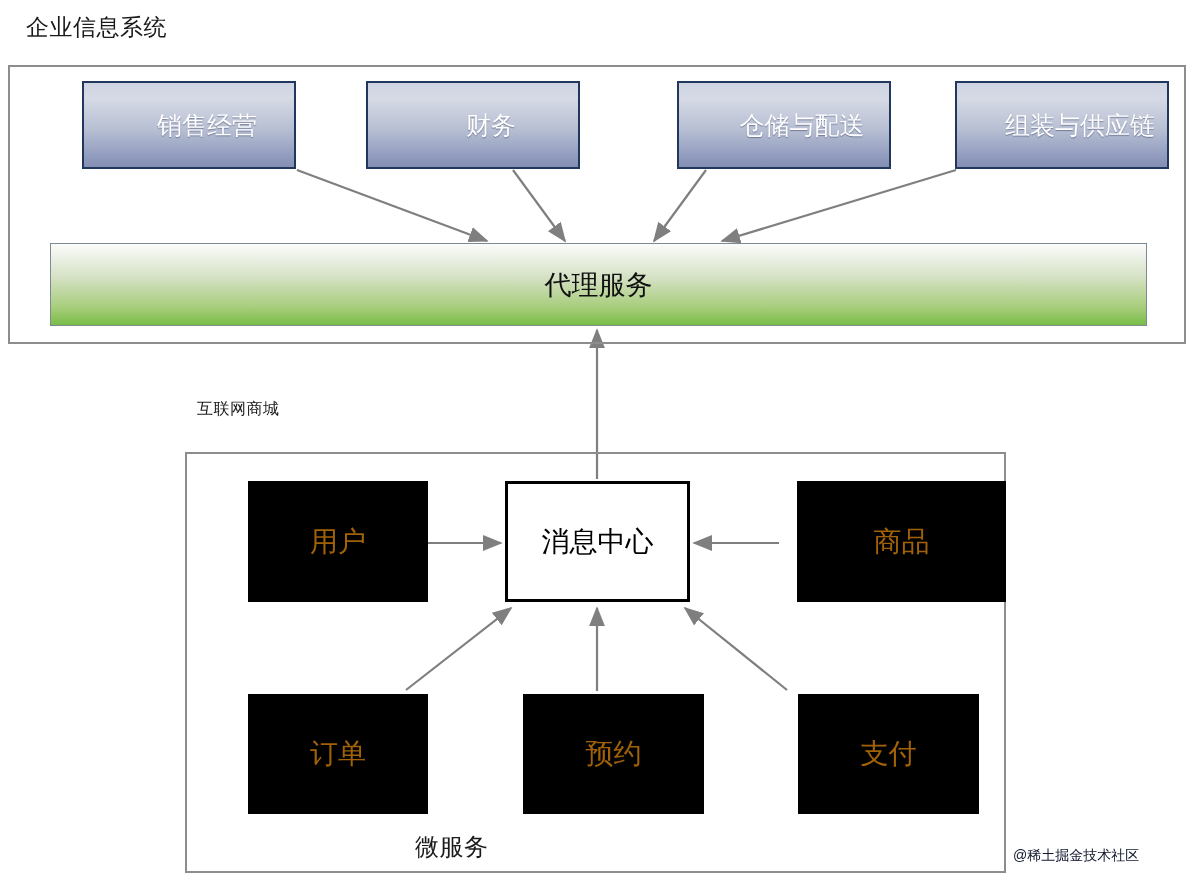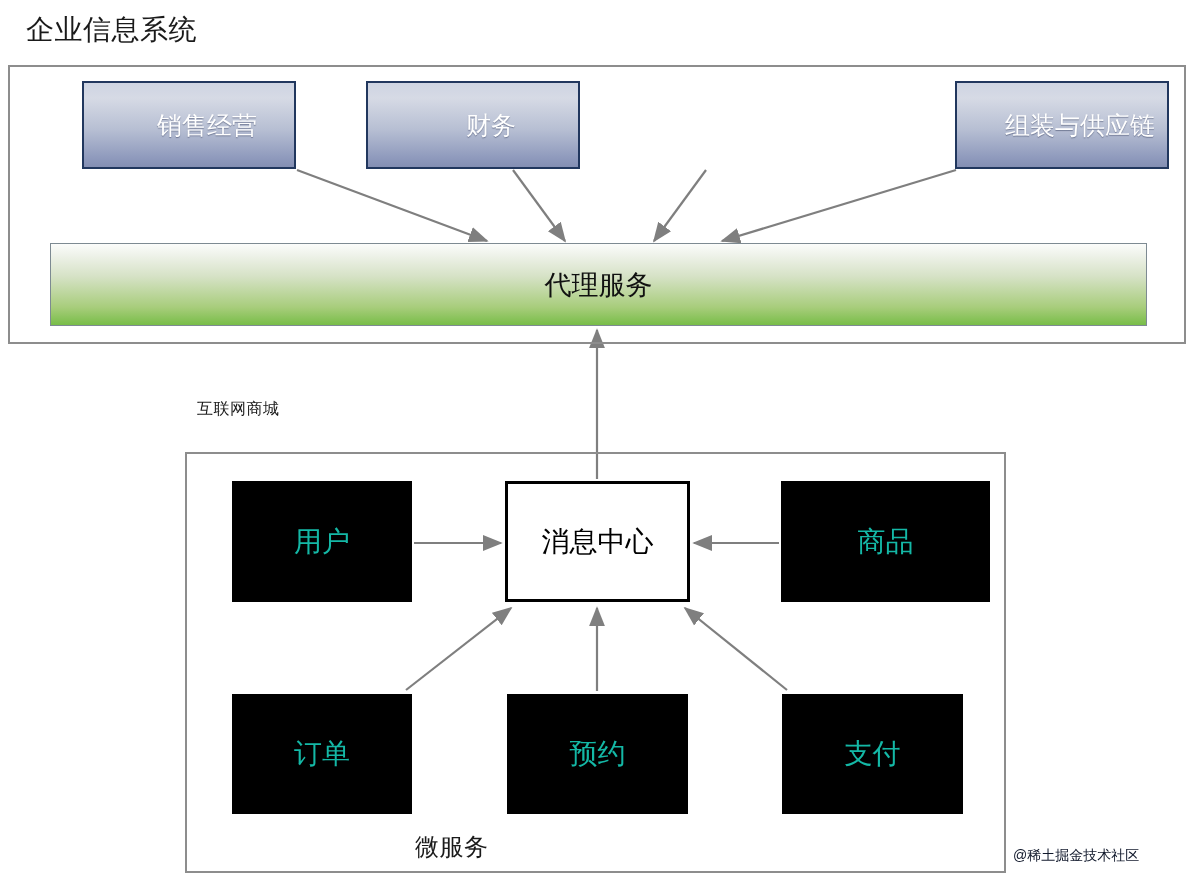--- a/index.html
+++ b/index.html
@@ -20,21 +20,21 @@
 
   
   .section-title {
     position: absolute;
     color: #1a1a1a;
     font-size: 25px;
     line-height: 1;
     white-space: nowrap;
     letter-spacing: 0.5px;
   }
-  #title-eis   { left: 26px;  top: 16px;  font-size: 28px; }
+  #title-eis   { left: 26px;  top: 16px;  font-size: 23px; }
   #title-mall  { left: 197px; top: 401px; font-size: 16px; }
   #title-micro { left: 415px; top: 835px; font-size: 24px; }
 
   
   .container-box {
     position: absolute;
     border: 2px solid #8d8d8d;
     background: transparent;
     box-sizing: border-box;
   }
@@ -76,27 +76,28 @@
     justify-content: center;
     color: #111111;
     font-size: 27px;
     white-space: nowrap;
   }
 
   
   .ms-node {
     position: absolute;
     background: #000000;
-    color: #14b8a6;
+    color: #a16207;
     display: flex;
     align-items: center;
     justify-content: center;
     font-size: 28px;
     white-space: nowrap;
     box-sizing: border-box;
+    margin-left: 16px;
   }
   #ms-user    { left: 232px; top: 481px; width: 180px; height: 121px; }
   #ms-product { left: 781px; top: 481px; width: 209px; height: 121px; }
   #ms-order   { left: 232px; top: 694px; width: 180px; height: 120px; }
   #ms-booking { left: 507px; top: 694px; width: 181px; height: 120px; }
   #ms-payment { left: 782px; top: 694px; width: 181px; height: 120px; }
 
   
   #ms-center {
     position: absolute;
@@ -164,20 +165,21 @@
   </svg>
 
   <div class="section-title" id="title-eis">企业信息系统</div>
 
   <div class="container-box" id="eis-container"></div>
 
   <div class="eis-node" id="node-sales">销售经营</div>
 
   <div class="eis-node" id="node-finance">财务</div>
 
+  <div class="eis-node" id="node-warehouse">仓储与配送</div>
 
   <div class="eis-node" id="node-supply">组装与供应链</div>
 
   <div id="node-proxy">代理服务</div>
 
   <div class="section-title" id="title-mall">互联网商城</div>
 
   <div class="container-box" id="mall-container"></div>
 
   <div class="ms-node" id="ms-user">用户</div>

